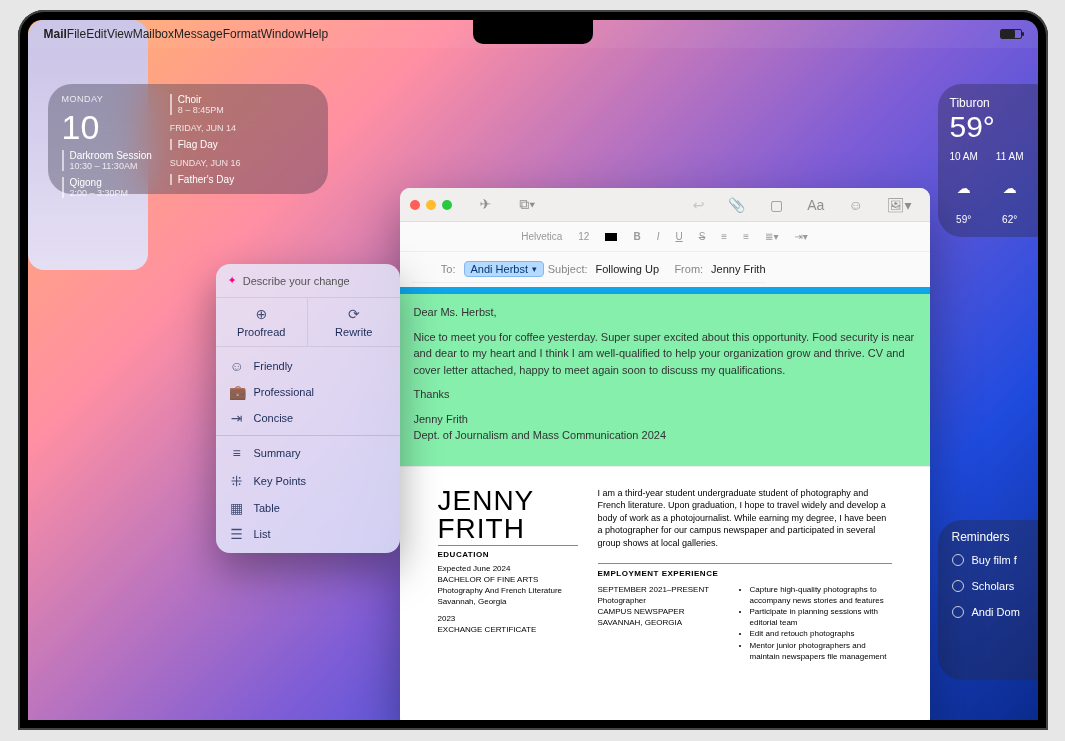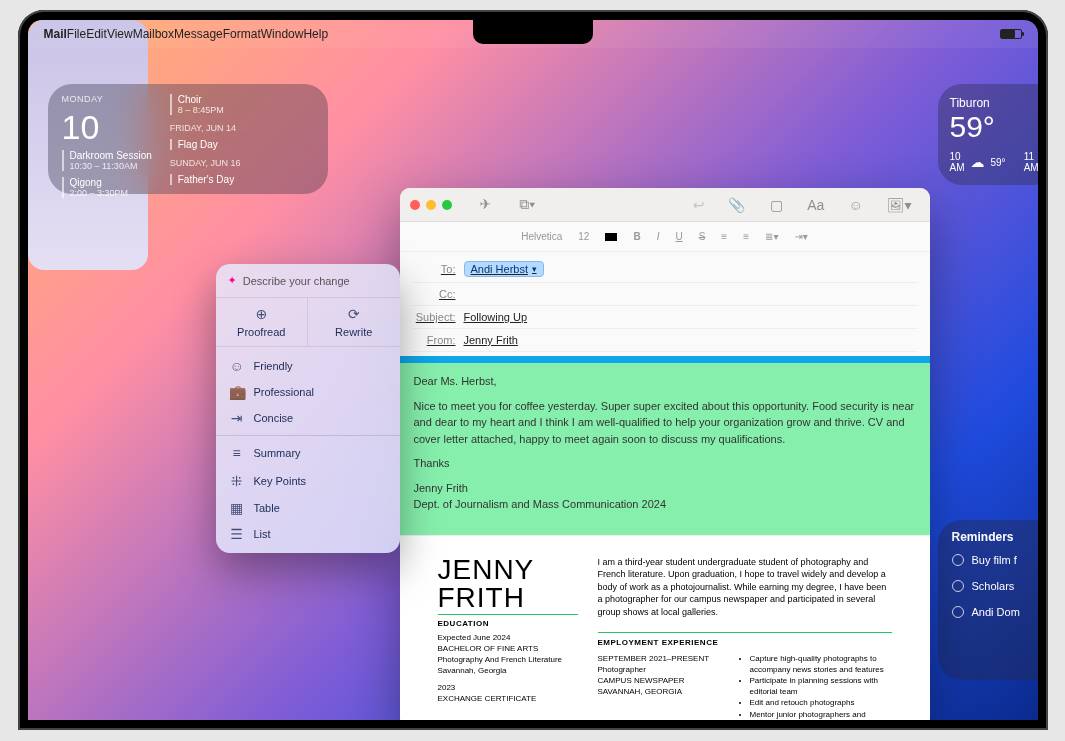--- a/index.html
+++ b/index.html
@@ -65,25 +65,25 @@
   .w-cal .big-date{font-size:34px;font-weight:300;line-height:1;}
   .w-cal .evt{border-left:2px solid rgba(255,255,255,.6);padding-left:6px;}
   .w-cal .evt-title{font-size:10px;font-weight:500;}
   .w-cal .evt-time{font-size:9px;opacity:.8;}
   .w-cal .date-head{font-size:9px;text-transform:uppercase;opacity:.8;margin-top:2px;}
 
   .w-weather{ top:64px; right:-20px; width:120px; padding:12px;}
   .w-weather .loc{font-size:12px;}
   .w-weather .temp{font-size:30px;font-weight:300;line-height:1.1;}
   .w-weather .row{display:flex;gap:18px;margin-top:8px;font-size:10px;}
-  .w-weather .cell{display:flex;flex-direction:row;align-items:center;gap:6px;}
+  .w-weather .cell{display:flex;flex-direction:column;align-items:center;gap:18px;}
   .w-weather .ico{font-size:14px;}
 
   .w-rem{ top:500px; right:-20px; width:120px; height:160px;}
-  .w-rem .title{font-size:12px;font-weight:700;margin-bottom:10px;}
+  .w-rem .title{font-size:12px;font-weight:400;margin-bottom:10px;}
   .w-rem .item{display:flex;align-items:center;gap:8px;margin-bottom:14px;font-size:11px;}
   .w-rem .ring{width:12px;height:12px;border:1.5px solid rgba(255,255,255,.8);border-radius:50%;flex:none;}
 
   .w-photo{ top:236px; right:-20px; width:120px; height:250px;
     background:linear-gradient(#c9c2e6,#e5dff4);
     border-radius:16px;
     overflow:hidden;
   }
 
   
@@ -101,21 +101,21 @@
   }
   .titlebar{height:34px;background:#f0efee;border-bottom:1px solid #ddd;display:flex;align-items:center;padding:0 10px;gap:8px;}
   .traffic{display:flex;gap:6px;}
   .traffic span{width:10px;height:10px;border-radius:50%;display:block;}
   .tl-r{background:#ff5f57;} .tl-y{background:#febc2e;} .tl-g{background:#28c840;}
   .tb-grow{flex:1;display:flex;gap:28px;justify-content:flex-start;padding-left:20px;color:#666;}
   .tb-right{display:flex;gap:24px;color:#666;padding-right:8px;}
   .tb-ico{font-size:14px;opacity:.7;cursor:pointer;}
   .fmtbar{height:30px;background:#fafafa;border-bottom:1px solid #eee;display:flex;align-items:center;justify-content:center;gap:16px;color:#999;font-size:10px;}
   .fmtbar .swatch{width:12px;height:8px;background:#000;display:inline-block;}
-  .hdrs{padding:4px 12px;display:flex;flex-direction:column;text-decoration:underline;}
+  .hdrs{padding:4px 12px;display:flex;flex-direction:row;}
   .hdr-row{display:flex;align-items:center;gap:8px;padding:5px 0;border-bottom:1px solid #eee;font-size:11px;}
   .hdr-row .lab{width:44px;text-align:right;color:#888;}
   .hdr-row .val{color:#222;}
   .chip{background:#b6d9ff;border:1px solid #7fb9f0;border-radius:4px;padding:1px 6px;display:inline-flex;align-items:center;gap:4px;color:#033a73;font-size:11px;}
   .chip .chev{font-size:9px;}
 
   .body{flex:none;padding:10px 14px 14px 14px;font-size:11px;line-height:1.5;color:#333;}
   .body.selected{background:#86efac;border-top:7px solid #0ea5e9;border-bottom:1px solid #eee;}
   .body p{margin-bottom:8px;}
 
@@ -279,24 +279,20 @@
           <span>≣▾</span>
           <span>⇥▾</span>
         </div>
         <div class="hdrs">
           <div class="hdr-row">
             <span class="lab">To:</span>
             <span class="chip">
                 <span>Andi Herbst</span>
                 <span class="chev">▾</span>
               </span>
-          </div>
-          <div class="hdr-row">
-            <span class="lab">Cc:</span>
-            <span class="val"></span>
           </div>
           <div class="hdr-row">
             <span class="lab">Subject:</span>
             <span class="val">Following Up</span>
           </div>
           <div class="hdr-row">
             <span class="lab">From:</span>
             <span class="val">Jenny Frith</span>
           </div>
         </div>

